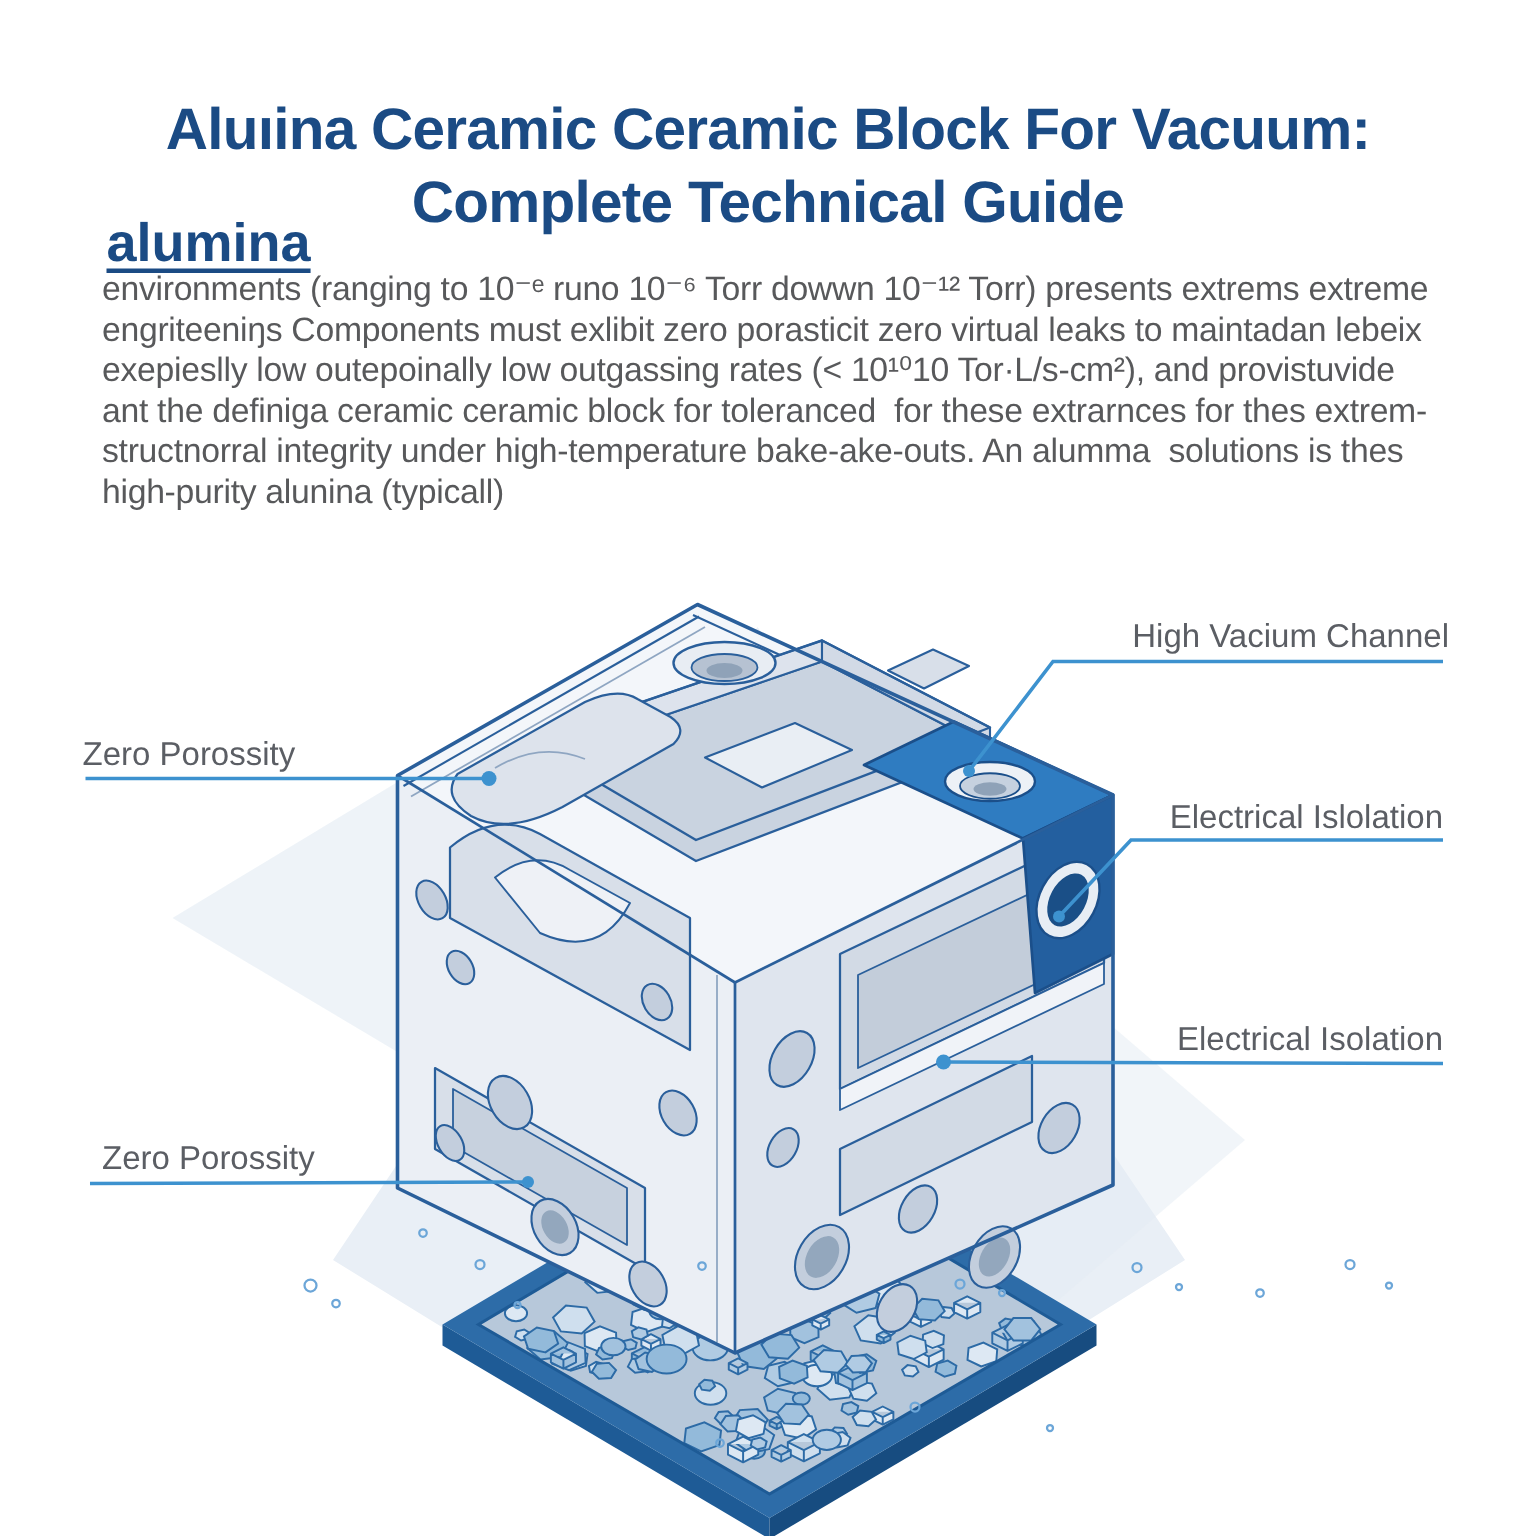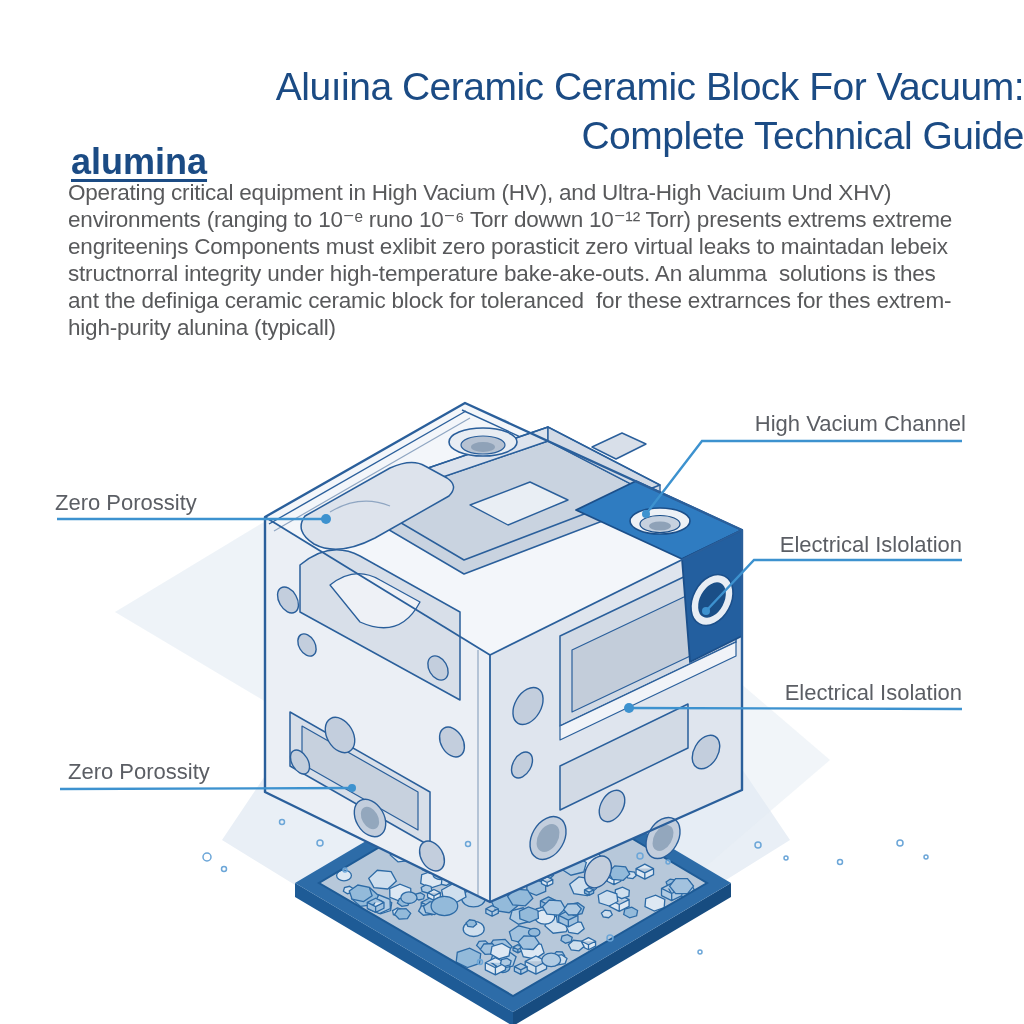--- a/index.html
+++ b/index.html
@@ -3,21 +3,21 @@
 <meta charset="utf-8">
 <style>
   html,body{margin:0;padding:0;}
   body{
     width:1024px;height:1024px;position:relative;overflow:hidden;
     background:#ffffff;
     font-family:"Liberation Sans","DejaVu Sans",sans-serif;
   }
   .page-title{
     position:absolute;left:0;right:0;top:36px;
-    text-align:right;font-weight:normal;font-size:39px;line-height:49px;
+    text-align:center;font-weight:bold;font-size:39px;line-height:49px;
     letter-spacing:-0.5px;color:var(--title-navy,#1b4b84);
   }
   .page-title span{display:block;}
   .alumina-link{
     position:absolute;left:71px;top:141px;
     font-size:36px;font-weight:bold;color:var(--title-navy,#1b4b84);
     text-decoration:underline;text-decoration-thickness:3px;text-underline-offset:5px;
   }
   .intro{
     position:absolute;left:68px;top:179px;
@@ -320,25 +320,25 @@
 </svg>
 
 <h1 class="page-title">
   <span>Aluıina Ceramic Ceramic Block For Vacuum:</span>
   <span>Complete Technical Guide</span>
 </h1>
 
 <a class="alumina-link" href="#">alumina</a>
 
 <div class="intro">
-  <div>Operating critical equipment in High Vacium (HV), and Ultra-High Vaciuım Und XHV)</div>
   <div>environments (ranging to 10⁻ᵉ runo 10⁻⁶ Torr dowwn 10⁻¹² Torr) presents extrems extreme</div>
   <div>engriteeniŋs Components must exlibit zero porasticit zero virtual leaks to maintadan lebeix</div>
+  <div>exepieslly low outepoinally low outgassing rates (&lt; 10¹⁰10 Tor·L/s-cm²), and provistuvide</div>
+  <div>ant the definiga ceramic ceramic block for toleranced  for these extrarnces for thes extrem-</div>
   <div>structnorral integrity under high-temperature bake-ake-outs. An alumma  solutions is thes</div>
-  <div>ant the definiga ceramic ceramic block for toleranced  for these extrarnces for thes extrem-</div>
   <div>high-purity alunina (typicall)</div>
 </div>
 
 <div class="callout co-right" style="right:58px;top:411px;">High Vacium Channel</div>
 <div class="callout" style="left:55px;top:490px;">Zero Porossity</div>
 <div class="callout co-right" style="right:62px;top:532px;">Electrical Islolation</div>
 <div class="callout co-right" style="right:62px;top:680px;">Electrical Isolation</div>
 <div class="callout" style="left:68px;top:759px;">Zero Porossity</div>
 
 </body></html>

